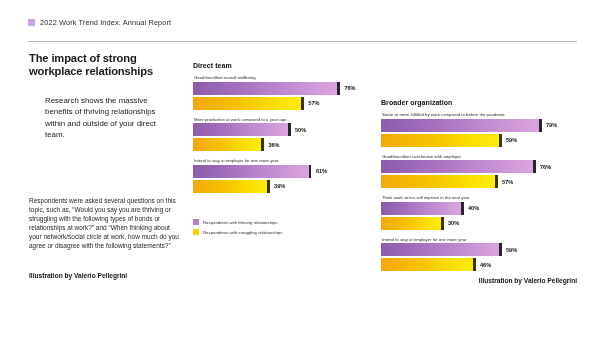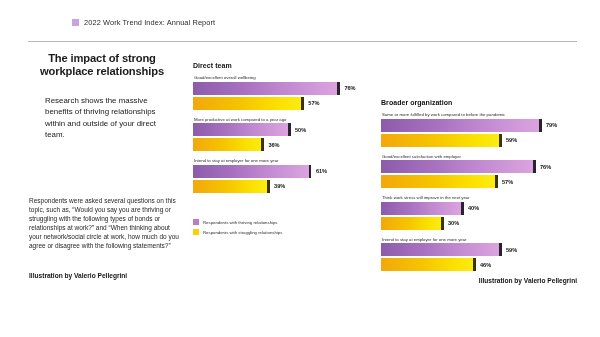--- a/index.html
+++ b/index.html
@@ -4,29 +4,29 @@
 <style>
   html,body{margin:0;padding:0;}
   body{
     width:600px;height:337px;background:#ffffff;
     font-family:"Liberation Sans",sans-serif;color:#1b1b1b;
     overflow:hidden;position:relative;
   }
   #page{position:absolute;inset:0;}
 
   
-  .brandbar{position:absolute;left:28px;top:18px;display:flex;align-items:center;gap:5px;margin-left:44px;}
+  .brandbar{position:absolute;left:28px;top:18px;display:flex;align-items:center;gap:5px;}
   .brand-sq{width:7px;height:7px;background:#c9a3e0;display:block;}
   .brand-txt{font-size:7.4px;color:#2a2a2a;letter-spacing:.1px;white-space:nowrap;}
 
   .rule{position:absolute;left:28px;top:41px;width:549px;height:1px;background:#b9b9b9;}
 
   
   .left{position:absolute;left:29px;top:52px;width:146px;}
-  .headline{font-size:11.2px;font-weight:bold;line-height:13.4px;letter-spacing:-.15px;margin:0 0 7px 0;text-align:center;}
+  .headline{font-size:11.2px;font-weight:bold;line-height:13.4px;letter-spacing:-.15px;margin:0 0 7px 0;}
   .dek{font-size:7.9px;line-height:11.4px;color:#202020;margin:16px;}
 
   .qblock{position:absolute;left:29px;top:196px;width:150px;}
   .qtext{font-size:6.5px;line-height:9.1px;color:#1f1f1f;margin:0;}
   .credit-left{position:absolute;left:29px;top:272px;font-size:6.6px;font-weight:bold;color:#141414;}
   .credit-right{position:absolute;right:23px;top:277px;font-size:6.6px;font-weight:bold;color:#141414;}
 
   
   .panel{position:absolute;}
   .panel-title{font-size:7px;font-weight:bold;color:#111;margin:0 0 6px 0;letter-spacing:.05px;}

